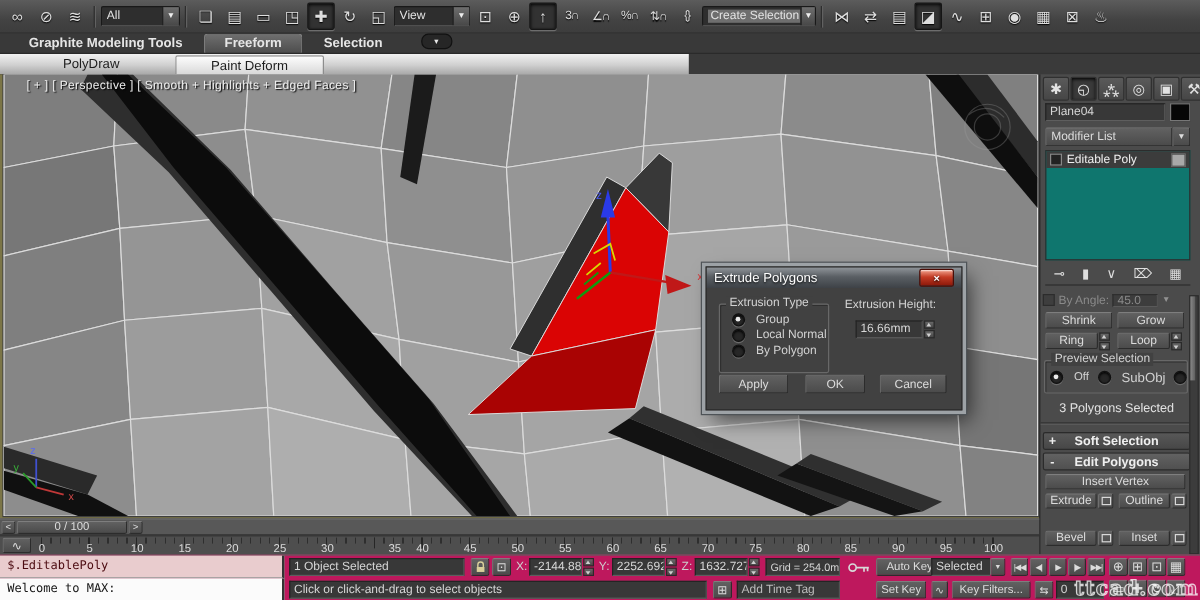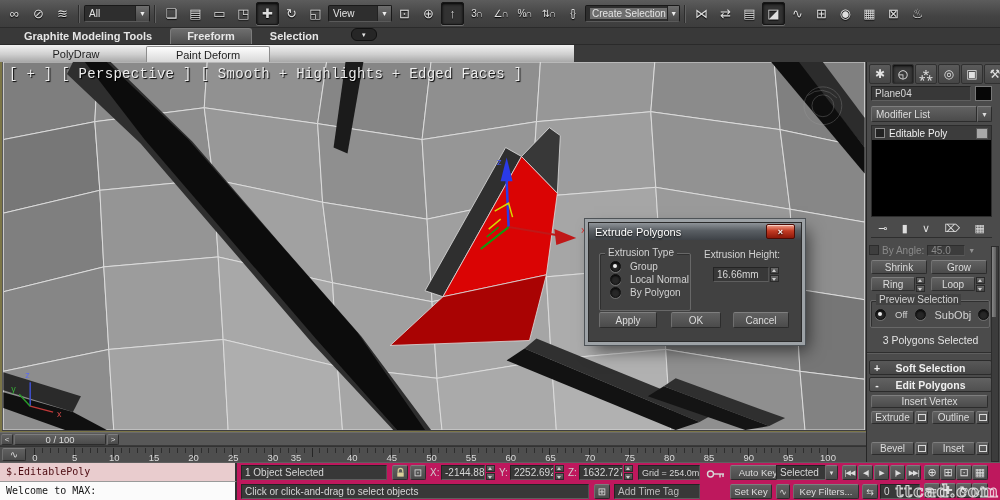--- a/index.html
+++ b/index.html
@@ -32,22 +32,22 @@
   .subtabs{position:absolute;left:0;top:45px;width:1000px;height:17px;background:#3a3a3a;}
   .subband{position:absolute;left:0;top:0;width:574px;height:17px;
     background:linear-gradient(#f2f2f2,#cfcfcf 55%,#a8a8a8);}
   .stab{position:absolute;top:1px;height:16px;display:flex;align-items:center;justify-content:center;
     font-size:11px;color:#1d1d1d;}
   .stab.active{background:linear-gradient(#fdfdfd,#d8d8d8);border:1px solid #8d8d8d;border-bottom:none;
     border-radius:2px 2px 0 0;box-sizing:border-box;}
   
   .viewport{position:absolute;left:0;top:62px;width:866px;height:370px;background:#3e3e3e;
     border-left:2px solid #7b7547;border-bottom:1px solid #7b7547;box-sizing:border-box;}
-  .vplabel{position:absolute;left:7px;top:4px;font-size:14px;color:#ededed;z-index:3;
-    font-family:Liberation Mono, monospace;text-shadow:1px 1px 1px #000;letter-spacing:.3px;}
+  .vplabel{position:absolute;left:20px;top:4px;font-size:10px;color:#ededed;z-index:3;
+    font-family:Liberation Sans, sans-serif;text-shadow:1px 1px 1px #000;letter-spacing:.3px;}
   
   .dialog{position:absolute;left:588px;top:222px;width:212px;height:118px;background:#414141;z-index:10;
     border:1px solid #2b2b2b;box-shadow:0 0 0 3px rgba(168,173,178,.88),0 0 0 4px #4e5357,6px 8px 16px rgba(0,0,0,.6);}
   .dlg-title{height:17px;background:linear-gradient(#8e9398,#5a5f64 45%,#3e4247);display:flex;align-items:center;
     padding:0 6px;font-size:11px;color:#fff;text-shadow:0 1px 2px #000;}
   .dlg-close{margin-left:auto;width:27px;height:13px;border:1px solid #4c0c05;border-radius:2px;
     background:linear-gradient(#f2a28d,#c33b24 45%,#8c180a);box-shadow:inset 0 1px 0 rgba(255,255,255,.55);
     color:#fff;font-size:9px;font-weight:bold;display:flex;align-items:center;justify-content:center;}
   .fieldset{position:absolute;border:1px solid #686868;box-shadow:inset 1px 1px 0 #2f2f2f;border-radius:2px;}
   .fieldset .legend{position:absolute;top:-7px;left:5px;background:#414141;padding:0 3px;font-size:10px;color:#d2d2d2;}
@@ -392,21 +392,21 @@
         <span class="cp-tab">
           <span>⚒</span>
         </span>
       </div>
     <span class="sunken" style="position:absolute;left:4px;top:24px;width:100px;height:15px;">Plane04</span>
     <span style="position:absolute;left:108px;top:24px;width:17px;height:15px;background:#060606;border:1px solid #777;box-sizing:border-box;"></span>
     <div style="position:absolute;left:4px;top:44px;width:121px;height:16px;display:flex;">
       <span class="btn3d" style="flex:1;justify-content:flex-start;padding-left:4px;border-radius:2px 0 0 2px;">Modifier List</span>
       <span class="btn3d" style="width:15px;font-size:7px;border-radius:0 2px 2px 0;">▼</span>
     </div>
-    <div style="position:absolute;left:4px;top:63px;width:121px;height:92px;background:#000000;border:1px solid #2c2c2c;box-sizing:border-box;">
+    <div style="position:absolute;left:4px;top:63px;width:121px;height:92px;background:#0f766e;border:1px solid #2c2c2c;box-sizing:border-box;">
       <div style="height:14px;background:#3c3c3c;display:flex;align-items:center;padding:0 3px;">
         <span style="width:8px;height:8px;background:#222;border:1px solid #888;margin-right:4px;"></span>
         <span style="font-size:10px;color:#f0f0f0;">Editable Poly</span>
         <span style="margin-left:auto;width:10px;height:9px;background:#a8a8a8;border:1px solid #555;"></span>
       </div>
     </div>
     <div style="position:absolute;left:4px;top:158px;width:121px;height:17px;display:flex;align-items:center;justify-content:space-around;border-bottom:1px solid #2e2e2e;">
 
     <span style="font-size:11px;color:#dedede;"><span>⊸</span></span>
         <span style="font-size:11px;color:#dedede;"><span>▮</span></span>
@@ -525,21 +525,21 @@
     <div class="ticks"></div>
     <div class="ticks5"></div>
     <div style="position:absolute;left:0;top:0;width:866px;height:16px;">
         <span class="rnum" style="left: 35px;">0</span>
         <span class="rnum" style="left: 74.65px;">5</span>
         <span class="rnum" style="left: 114.3px;">10</span>
         <span class="rnum" style="left: 153.95px;">15</span>
         <span class="rnum" style="left: 193.6px;">20</span>
         <span class="rnum" style="left: 233.25px;">25</span>
         <span class="rnum" style="left: 272.9px;">30</span>
-        <span class="rnum" style="left: 296px;">35</span>
+        <span class="rnum" style="left: 329px;">35</span>
         <span class="rnum" style="left: 352.2px;">40</span>
         <span class="rnum" style="left: 391.85px;">45</span>
         <span class="rnum" style="left: 431.5px;">50</span>
         <span class="rnum" style="left: 471.15px;">55</span>
         <span class="rnum" style="left: 510.8px;">60</span>
         <span class="rnum" style="left: 550.45px;">65</span>
         <span class="rnum" style="left: 590.1px;">70</span>
         <span class="rnum" style="left: 629.75px;">75</span>
         <span class="rnum" style="left: 669.4px;">80</span>
         <span class="rnum" style="left: 709.05px;">85</span>

